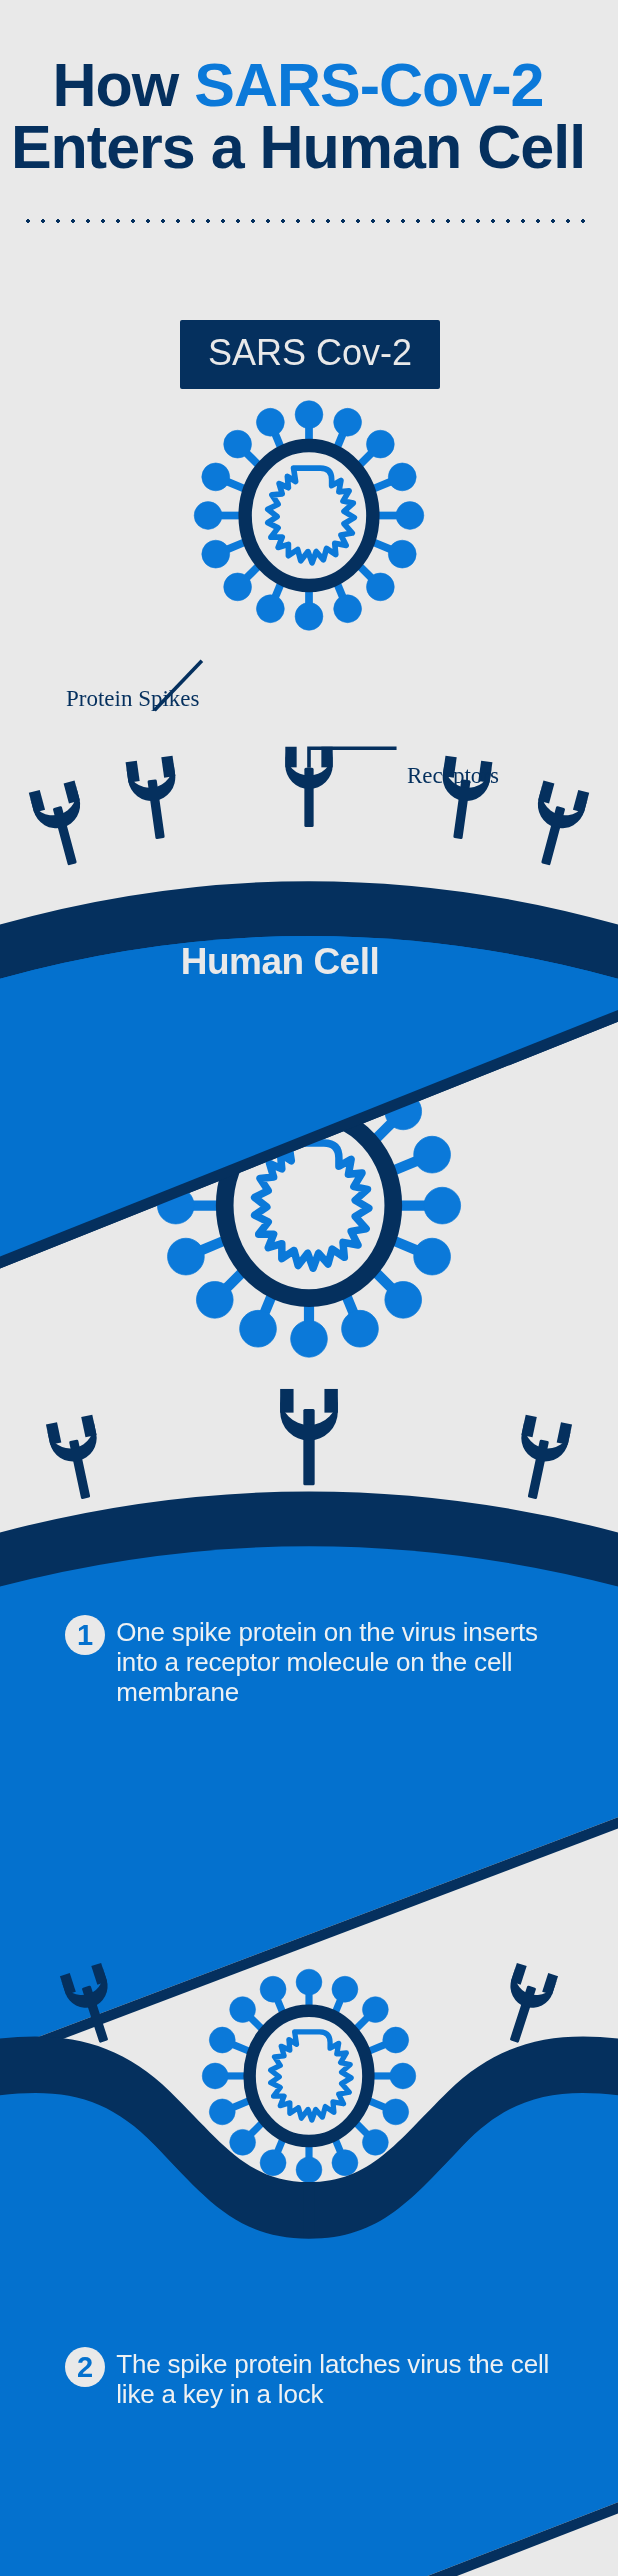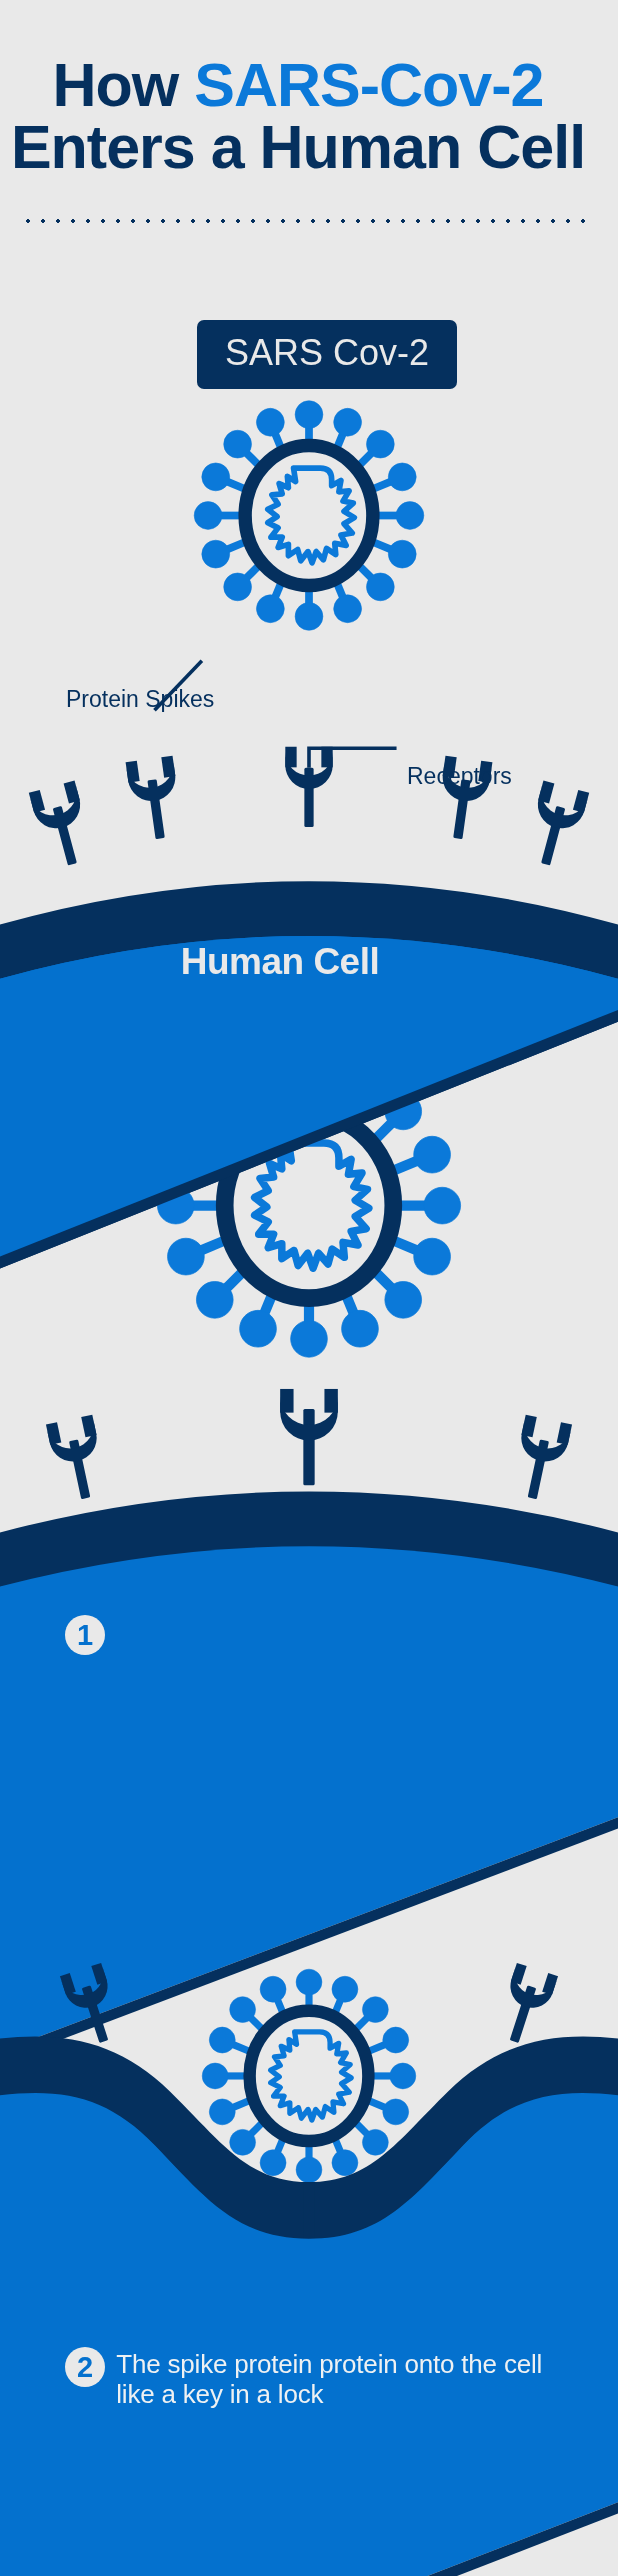--- a/index.html
+++ b/index.html
@@ -26,31 +26,31 @@
   #dot-divider {
     position:absolute; top:218px; left:26px; width:569px; height:6.2px;
     z-index:5;
     background-image: radial-gradient(circle 1.9px at 1.9px 3.1px, #05305e 100%, transparent 0);
     background-size:15px 6.2px; background-repeat:repeat-x;
   }
 
   
   #sars-badge {
     position:absolute; left:180px; top:320px; width:260px; height:69px;
-    background:#05305e; border-radius:7px; z-index:6;
-    display:flex; align-items:center; justify-content:center;margin-left:17px;
+    background:#05305e; border-radius:2px; z-index:6;
+    display:flex; align-items:center; justify-content:center;
   }
   #sars-badge .badge-text {
     color:#e9e9e9; font-size:36px; font-weight:normal; letter-spacing:0px;
     line-height:1; padding-bottom:3.1px;
   }
 
   
   .callout-label {
-    position:absolute; color:#05305e; font-size:23px; z-index:8; white-space:nowrap;
+    position:absolute; color:#05305e; font-size:23px; z-index:8; white-space:nowrap;font-family:Liberation Serif, serif;
   }
   #protein-spikes-label { left:66px; top:686px; }
   #receptors-label { left:407px; top:763px; }
 
   #human-cell-label {
     position:absolute; left:0; top:941px; width:560px; text-align:center;
     color:#e9e9e9; font-size:37px; font-weight:bold; z-index:8; letter-spacing:-0.5px;
   }
 
   
@@ -548,21 +548,22 @@
   </div>
 
   <div id="protein-spikes-label" class="callout-label">Protein Spikes</div>
 
   <div id="receptors-label" class="callout-label">Receptors</div>
 
   <div id="human-cell-label">Human Cell</div>
 
   <div class="step" id="step-1">
     <div class="step-num">1</div>
+    <div class="step-text">One spike protein on the virus inserts into a receptor molecule on the cell membrane</div>
   </div>
 
   <div class="step" id="step-2">
     <div class="step-num">2</div>
-    <div class="step-text">The spike protein protein onto the cell like a key in a lock</div>
+    <div class="step-text">The spike protein latches virus the cell like a key in a lock</div>
   </div>
 
 </div>
 
 
 </body></html>

